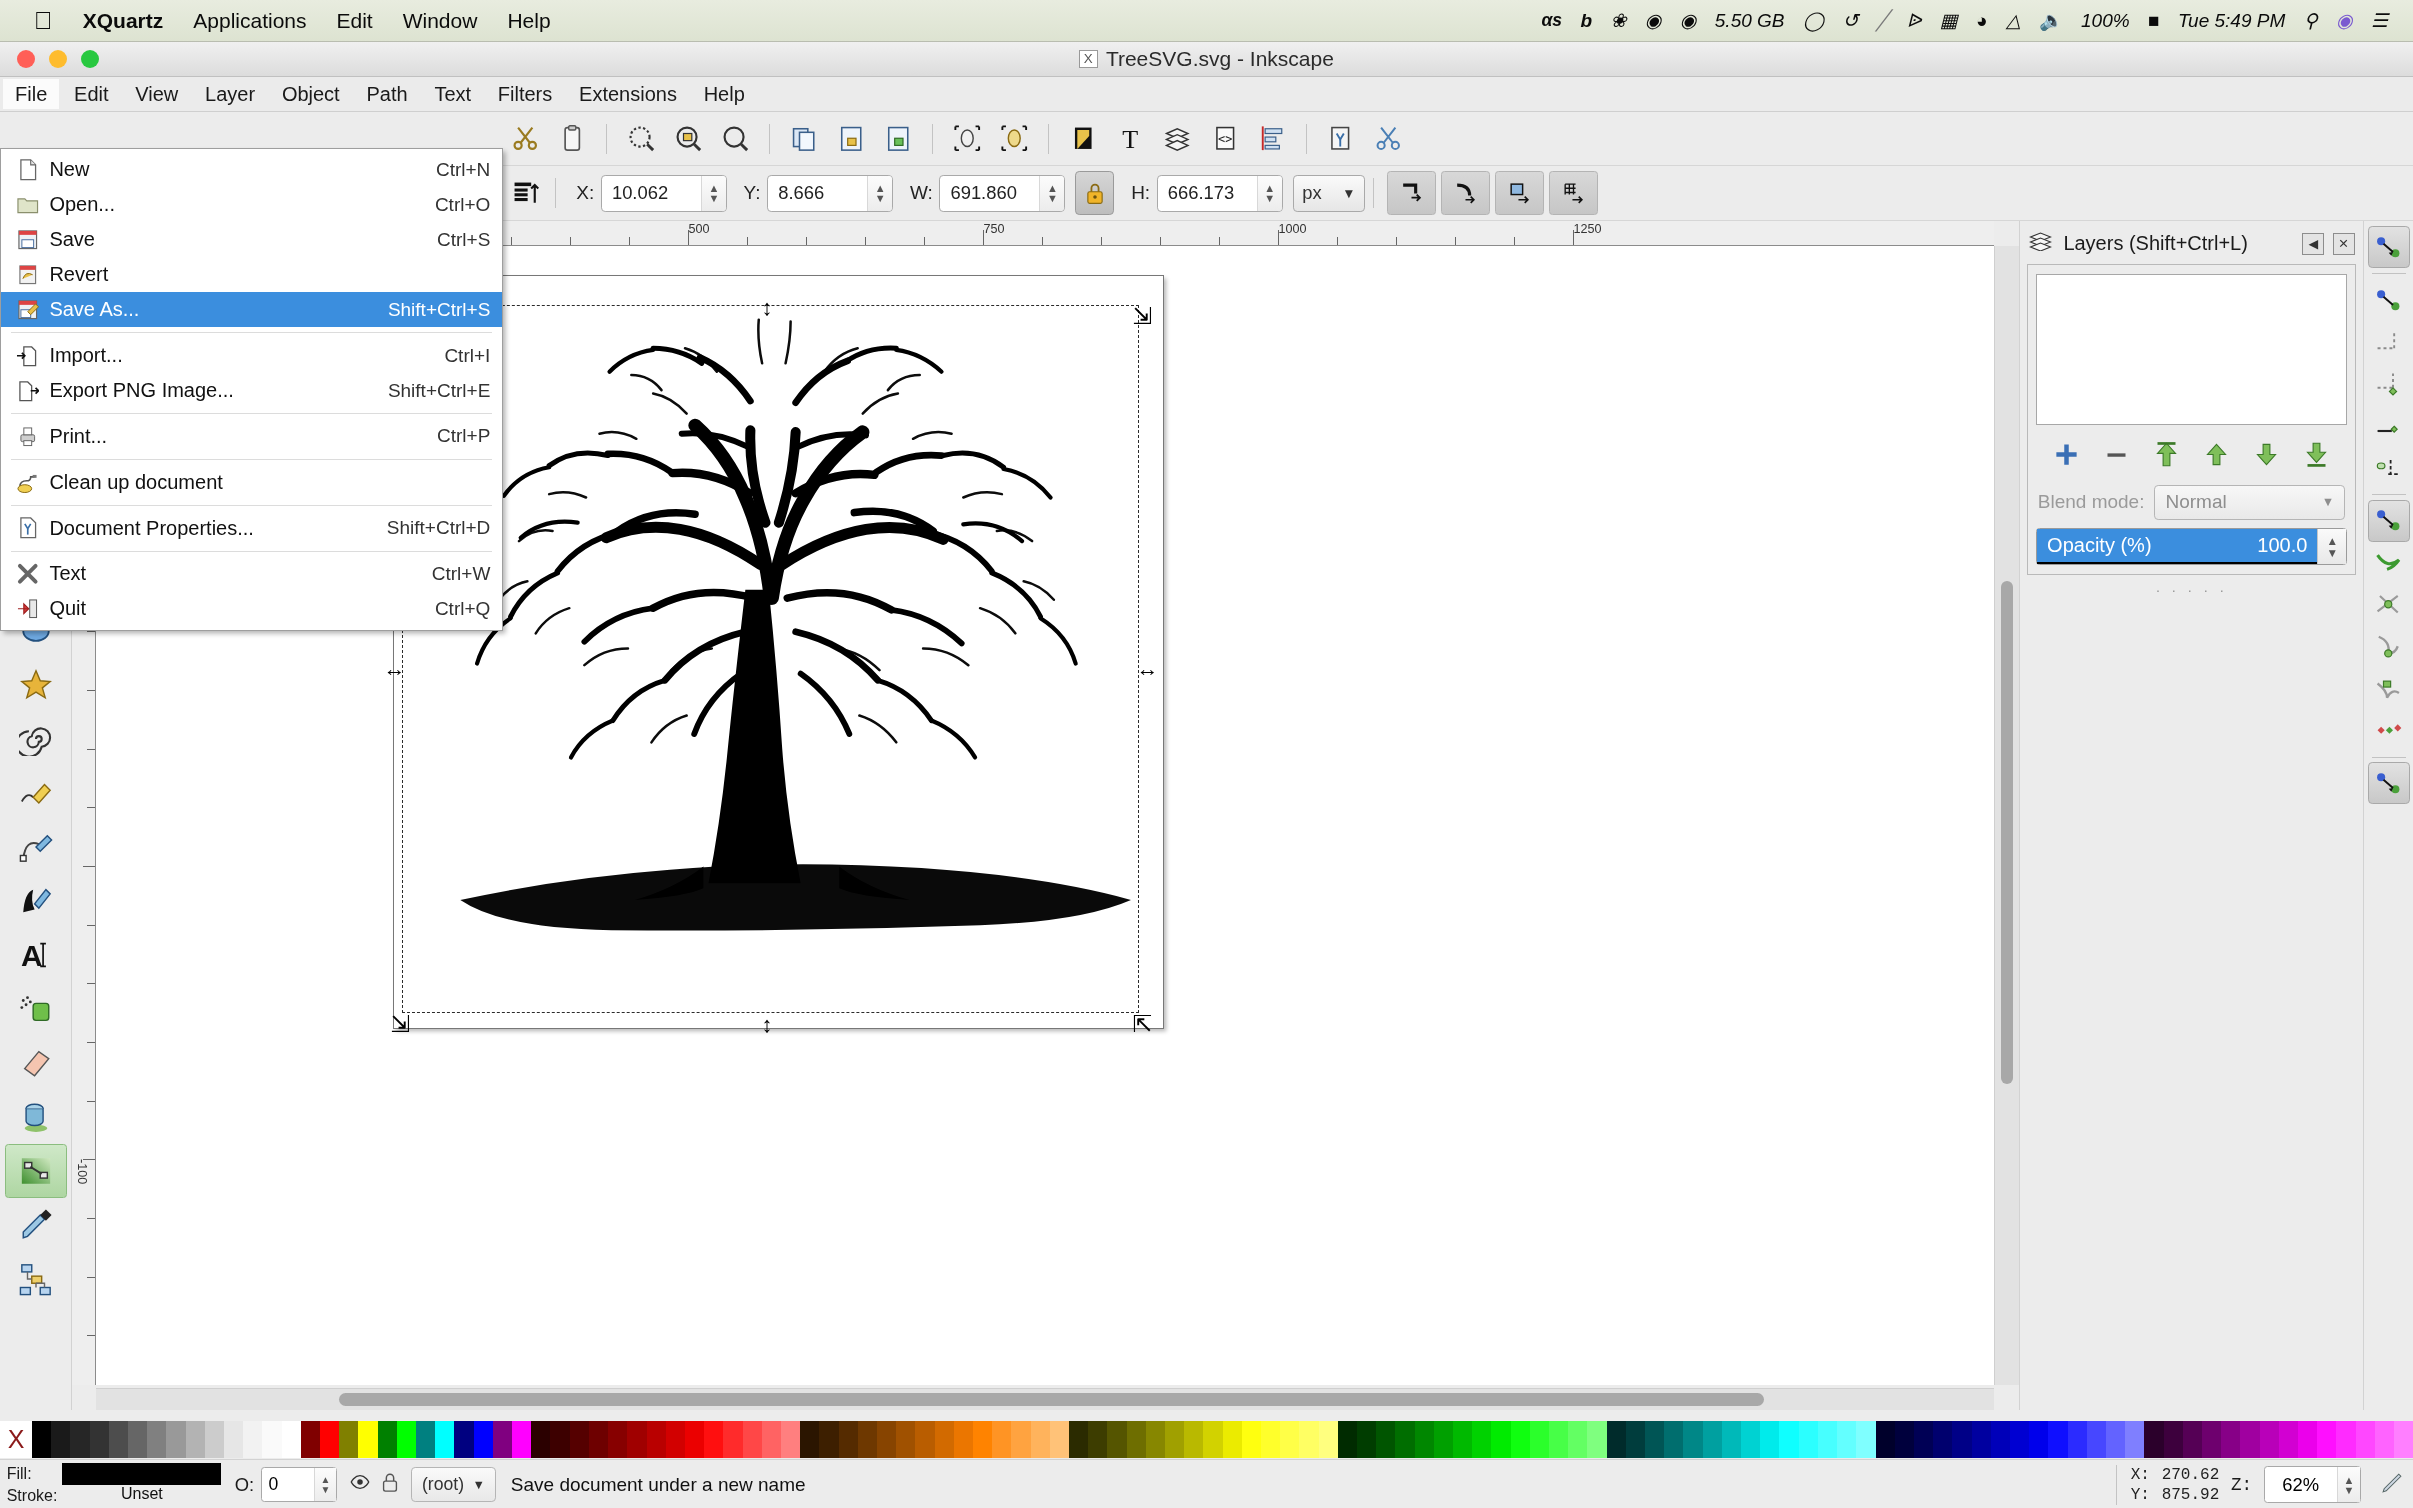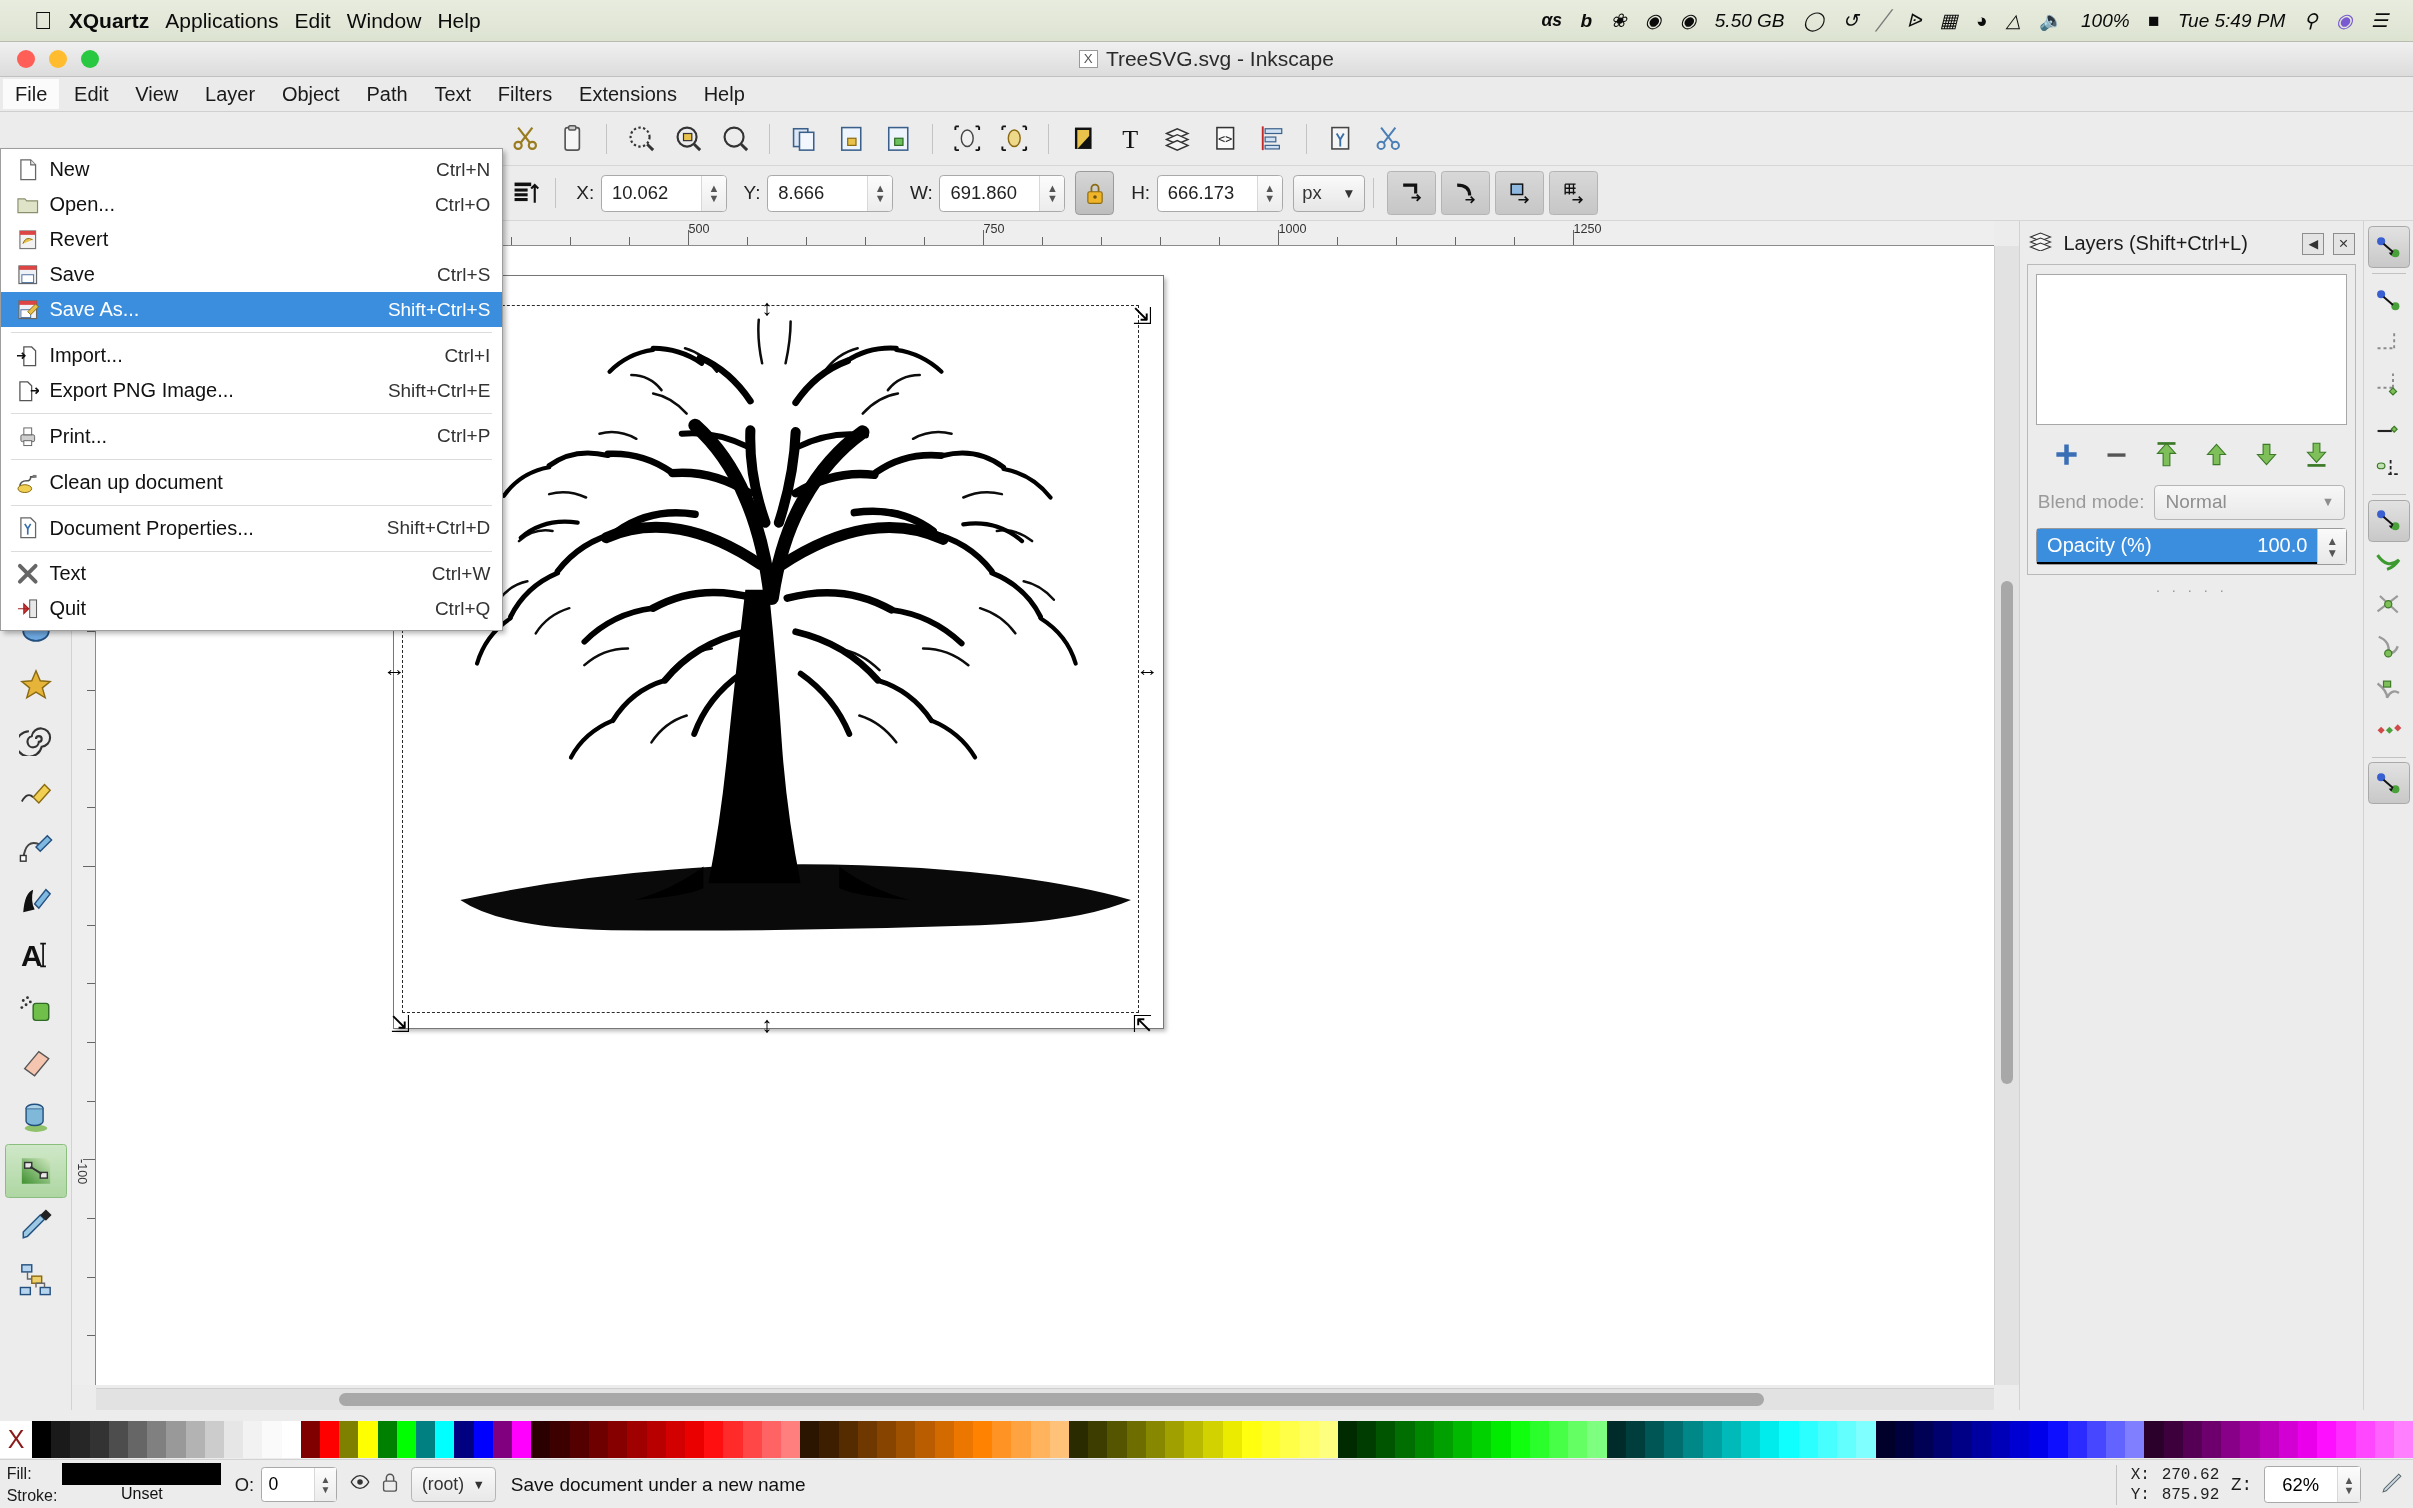--- a/index.html
+++ b/index.html
@@ -12,21 +12,21 @@
 
   
   #mac-menubar{
     position:absolute; left:0; top:0; width:2413px; height:42px;
     background:linear-gradient(to bottom,#e8ecdf 0%,#dde3d1 100%);
     border-bottom:0.8px solid #b9bdb0;
     display:flex; align-items:center;
     font-size:21px; color:#0b0b0b;
   }
   #mac-menubar .apple{ margin-left:34px; font-size:25px; line-height:1; }
-  #mac-menubar .mi{ margin-left:16px; white-space:nowrap; }
+  #mac-menubar .mi{ margin-left:30px; white-space:nowrap; }
   #mac-menubar .mi.bold{ font-weight:bold; }
   #mac-status{ margin-left:auto; display:flex; align-items:center; gap:18.4px;
                margin-right:25px; font-size:19px; }
   #mac-status .g{ display:inline-block;font-style:italic; }
 
   
   #ink-window{
     position:absolute; left:0; top:42px; width:2413px; height:1467px;
     background:#ececec;
   }
@@ -1207,39 +1207,39 @@
           </svg>
         </span>
       <span class="mlbl">Open...</span>
       <span class="macc">Ctrl+O</span>
     </div>
 
 
     <div class="mitem">
       <span class="mic">
         <svg width="23.5" height="23.5" viewBox="0 0 24 24">
+            <rect x="3" y="3" width="18" height="18" fill="#eef2f6" stroke="#666" stroke-width="1.2"></rect>
+            <rect x="3" y="3" width="18" height="4" fill="#d44"></rect>
+            <rect x="6" y="12" width="12" height="8" fill="#fff" stroke="#4a6fa0"></rect>
+          </svg>
+        </span>
+      <span class="mlbl">Save</span>
+      <span class="macc">Ctrl+S</span>
+    </div>
+
+    <div class="mitem">
+      <span class="mic">
+        <svg width="23.5" height="23.5" viewBox="0 0 24 24">
             <rect x="4" y="3" width="16" height="18" fill="#f2f2f2" stroke="#777" stroke-width="1.2"></rect>
             <rect x="4" y="3" width="16" height="4" fill="#d44"></rect>
             <path d="M7 16 q3 -8 10 -4" fill="#e9c04a" stroke="#8a6a12"></path>
           </svg>
         </span>
       <span class="mlbl">Revert</span>
       <span class="macc"></span>
-    </div>
-
-    <div class="mitem">
-      <span class="mic">
-        <svg width="23.5" height="23.5" viewBox="0 0 24 24">
-            <rect x="3" y="3" width="18" height="18" fill="#eef2f6" stroke="#666" stroke-width="1.2"></rect>
-            <rect x="3" y="3" width="18" height="4" fill="#d44"></rect>
-            <rect x="6" y="12" width="12" height="8" fill="#fff" stroke="#4a6fa0"></rect>
-          </svg>
-        </span>
-      <span class="mlbl">Save</span>
-      <span class="macc">Ctrl+S</span>
     </div>
 
     <div class="mitem sel">
       <span class="mic">
         <svg width="23.5" height="23.5" viewBox="0 0 24 24">
             <rect x="3" y="3" width="18" height="18" fill="#eef2f6" stroke="#666" stroke-width="1.2"></rect>
             <rect x="3" y="3" width="18" height="4" fill="#d44"></rect>
             <rect x="5" y="12" width="10" height="8" fill="#fff" stroke="#4a6fa0"></rect>
             <path d="M12 14 L20 6 L23 9 L15 17 Z" fill="#e9c04a" stroke="#8a6a12"></path>
           </svg>

